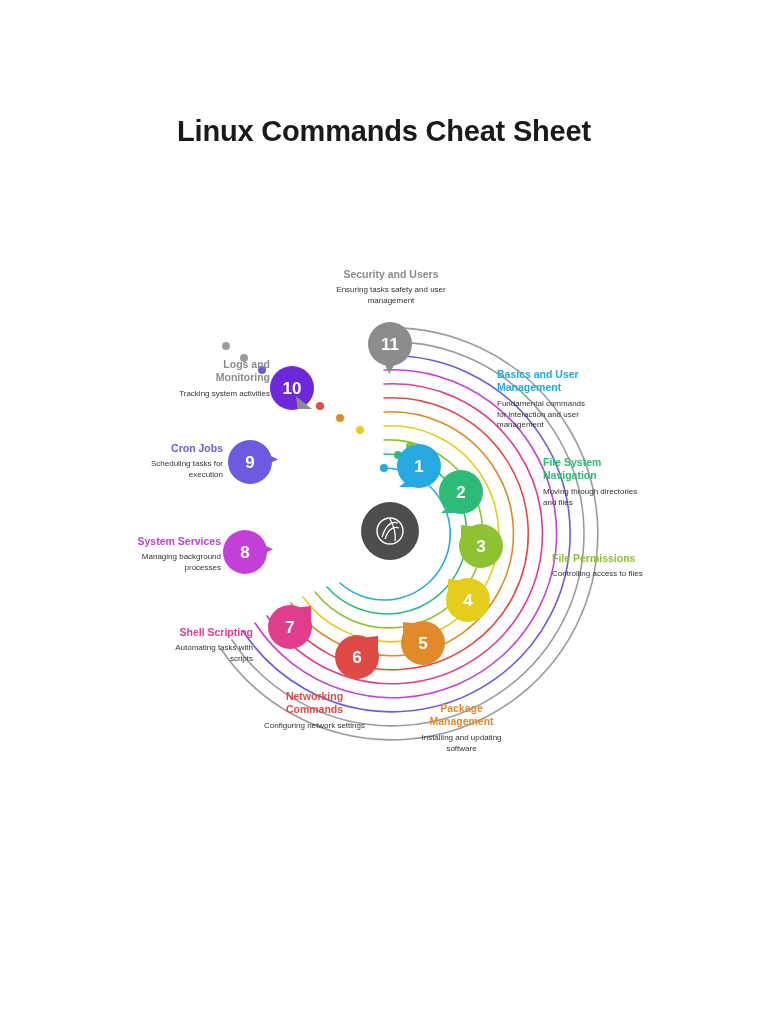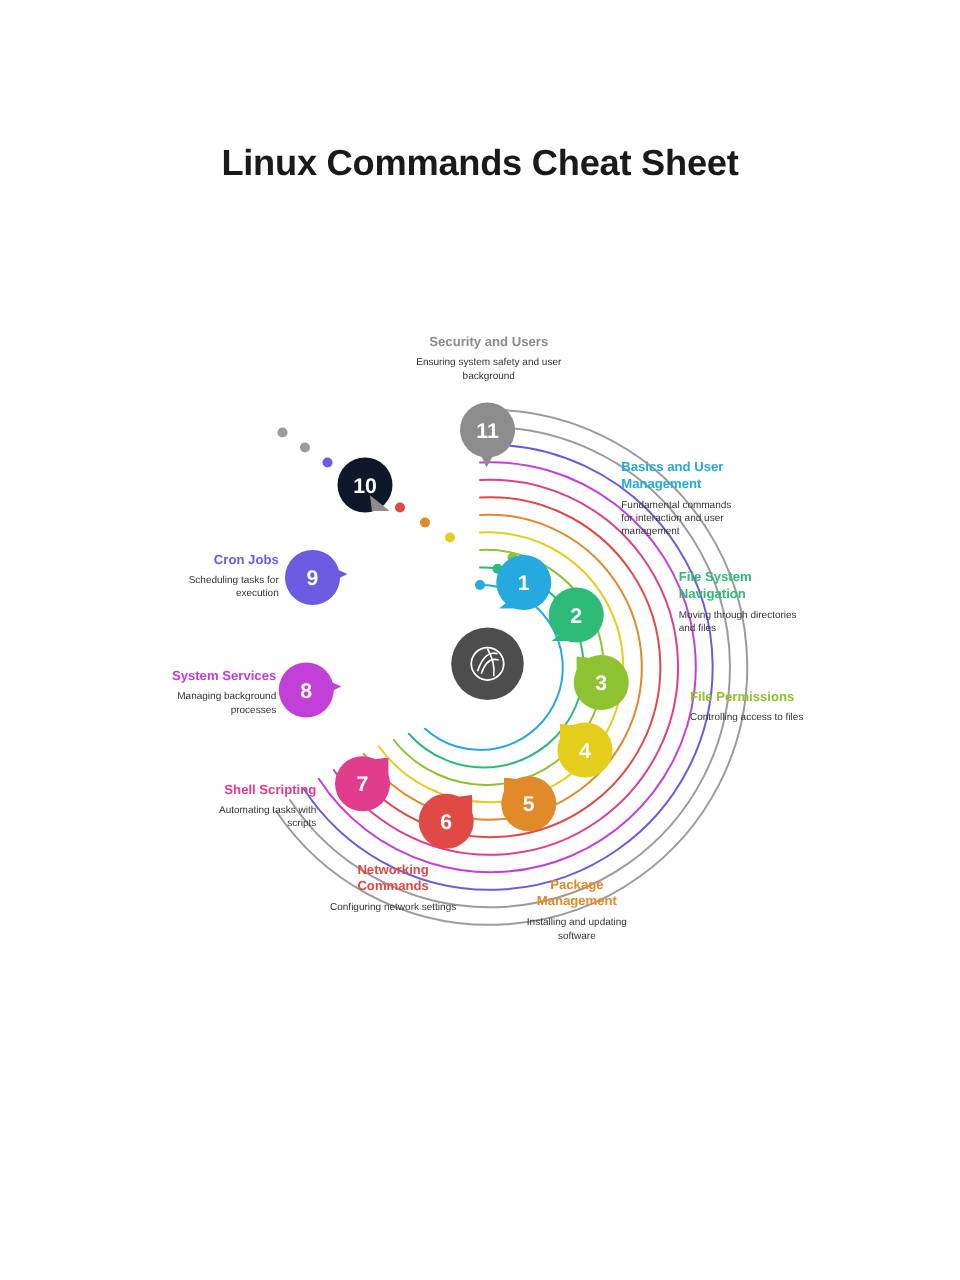--- a/index.html
+++ b/index.html
@@ -226,21 +226,21 @@
     <div class="pin tail-e" style="left:245px; top:302px; background:#C340D8;">
       <span class="tail" style="background:#C340D8;"></span>
       <span class="num">8</span>
     </div>
 
     <div class="pin tail-e" style="left:250px; top:212px; background:#6B5BE0;">
       <span class="tail" style="background:#6B5BE0;"></span>
       <span class="num">9</span>
     </div>
 
-    <div class="pin tail-se" style="left:292px; top:138px; background:#0f172a;">
+    <div class="pin tail-se" style="left:292px; top:138px; background:#6d28d9;">
       <span class="tail" style="background:#8C8C8C;"></span>
       <span class="num">10</span>
     </div>
 
     <div class="pin tail-s" style="left:390px; top:94px; background:#8C8C8C;">
       <span class="tail" style="background:#8C8C8C;"></span>
       <span class="num">11</span>
     </div>
 
     <div class="caption align-left" style="left:497px; top:102px; width:92px;">
@@ -277,20 +277,24 @@
     <div class="caption align-right" style="left:121px; top:285px; width:100px;">
       <div class="cap-title" style="color:#C340D8;">System Services</div>
       <div class="cap-desc">Managing background processes</div>
     </div>
 
     <div class="caption align-right" style="left:131px; top:192px; width:92px;">
       <div class="cap-title" style="color:#6B5BE0;">Cron Jobs</div>
       <div class="cap-desc">Scheduling tasks for execution</div>
     </div>
 
+    <div class="caption align-right" style="left:175px; top:108px; width:95px;">
+      <div class="cap-title" style="color:#8C8C8C;">Logs and Monitoring</div>
+      <div class="cap-desc">Tracking system activities</div>
+    </div>
 
     <div class="caption align-center" style="left:326px; top:18px; width:130px;text-align:center;">
       <div class="cap-title" style="color:#8C8C8C;">Security and Users</div>
-      <div class="cap-desc">Ensuring system safety and user background</div>
+      <div class="cap-desc">Ensuring tasks safety and user management</div>
     </div>
 
   </div>
 </div>
 
 </body></html>

